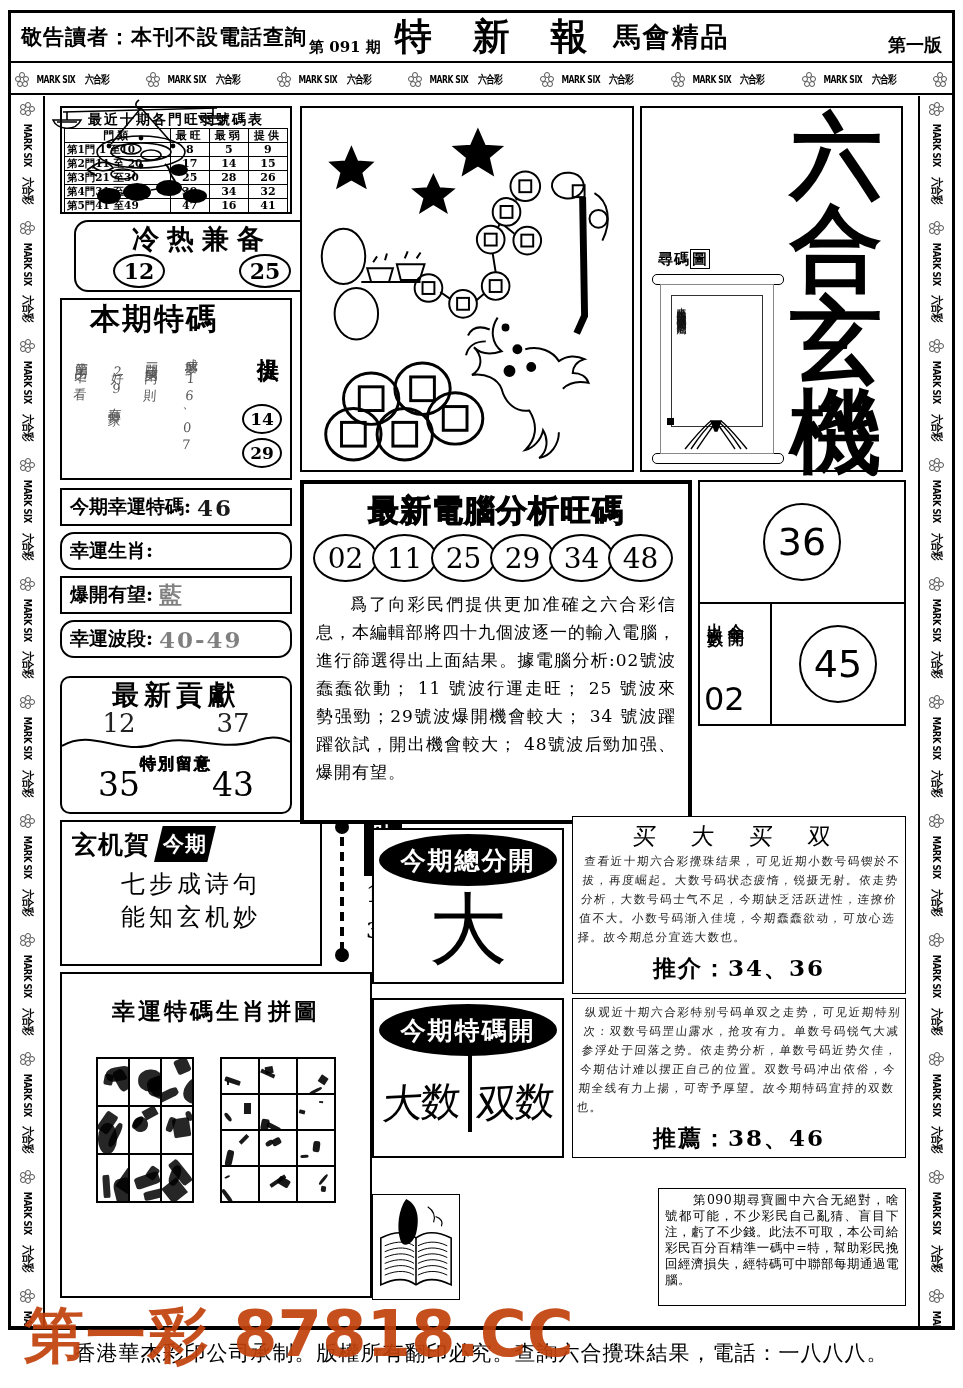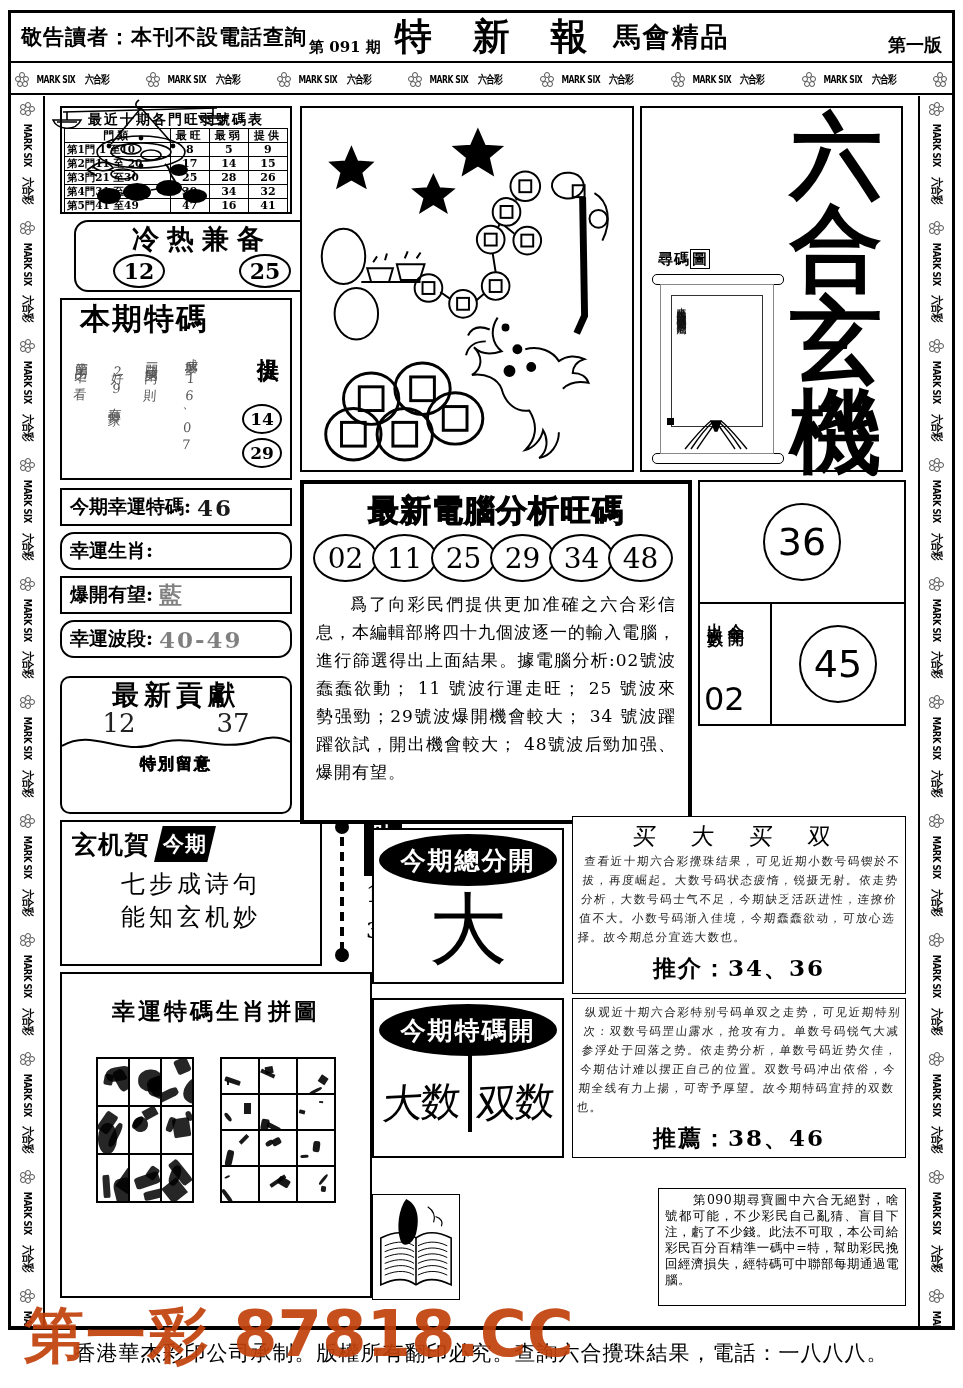--- a/index.html
+++ b/index.html
@@ -82,21 +82,21 @@
   .coldhot .ch-title{font-family:"DejaVu Serif",serif;font-size:27px;font-weight:700;text-align:center;letter-spacing:8px;line-height:34px;}
   .ch-nums{display:flex;justify-content:space-around;align-items:center;margin-top:-2px;}
   .ch-ell{
     width:48px;height:30px;border:2px solid #000;border-radius:50%;
     display:flex;align-items:center;justify-content:center;
     font-family:"DejaVu Serif",serif;font-size:22px;font-weight:700;
   }
 
   
   .tema{left:13px;top:200px;width:232px;height:182px;}
-  .tema-title{font-family:Liberation Sans, sans-serif;font-size:30px;font-weight:700;letter-spacing:2px;padding-left:18px;line-height:38px;}
+  .tema-title{font-family:Liberation Sans, sans-serif;font-size:30px;font-weight:700;letter-spacing:2px;padding-left:28px;line-height:38px;}
   .hw{font-family:"DejaVu Serif","Liberation Serif",serif;color:#2a2a2a;}
   .tema-body{position:relative;height:140px;}
   .vtext{
     position:absolute;writing-mode:vertical-rl;text-orientation:upright;
     font-size:13px;line-height:16px;letter-spacing:2px;
     color:#3a3a3a;transform:skewX(-4deg);opacity:.86;
   }
   .tema-gongei{position:absolute;right:6px;top:2px;font-family:"DejaVu Serif",serif;font-size:22px;font-weight:700;writing-mode:vertical-rl;letter-spacing:4px;}
   .tema-circ{
     position:absolute;right:8px;width:36px;height:26px;border:2px solid #000;border-radius:50%;
@@ -682,20 +682,24 @@
     <div class="panel gongxian">
       <div class="gx-title">最新貢獻</div>
       <div class="gx-nums">
         <span>12</span>
         <span>37</span>
       </div>
       <svg class="gx-wave" viewBox="0 0 232 26" preserveAspectRatio="none">
         <path d="M0 16 C30 -2 60 26 95 14 C130 2 160 24 200 10 C215 5 225 8 232 12" fill="none" stroke="#000" stroke-width="2"></path>
       </svg>
       <div class="gx-note">特別留意</div>
+      <div class="gx-nums2">
+        <span>35</span>
+        <span>43</span>
+      </div>
     </div>
 
     <div class="panel xuanji">
       <div class="xj-head">
         <span class="xj-h1">玄机賀</span>
         <span class="xj-diamond">今期</span>
       </div>
       <div class="xj-poem">七步成诗句</div>
       <div class="xj-poem" style="padding-top:0">能知玄机妙</div>
     </div>

